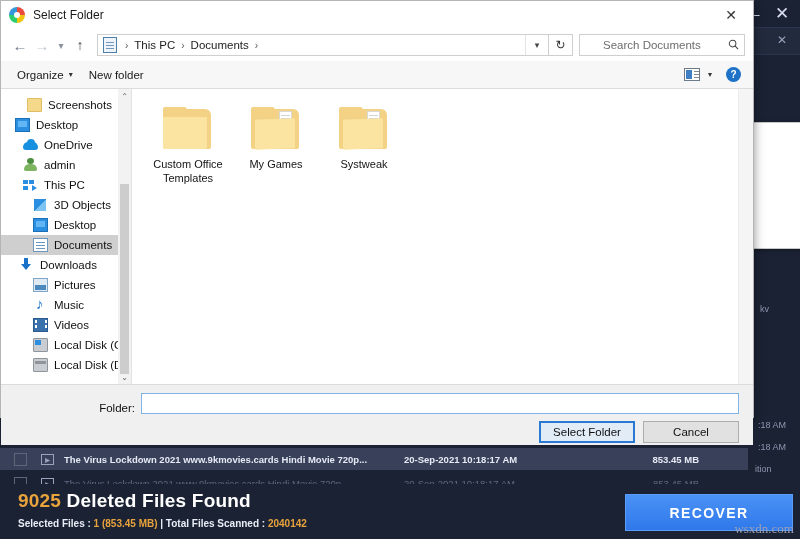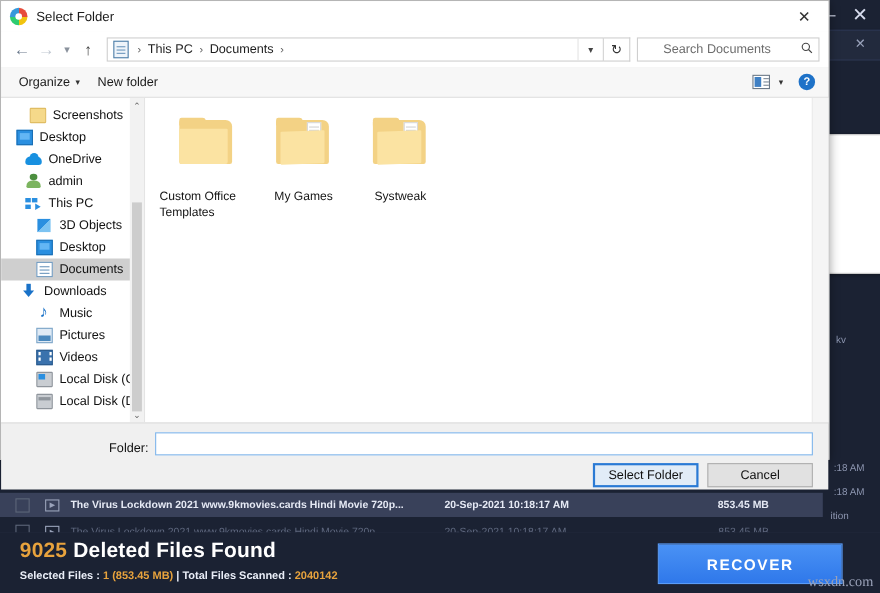--- a/index.html
+++ b/index.html
@@ -175,21 +175,21 @@
   .footer-sub {
     position: absolute;
     left: 18px; top: 34px;
     font-size: 10px;
     color: #e9edf7;
     font-weight: bold;
   }
   .footer-sub .amber { color: #e8a33d; font-weight: bold; }
   .recover-btn {
     position: absolute;
-    right: 34px; top: 10px;
+    right: 7px; top: 10px;
     width: 166px; height: 35px;
     background: linear-gradient(180deg,#4a92f5 0%, #2f78ea 100%);
     border: 1px solid #5a9cf7;
     color: #ffffff;
     font-size: 14px;
     font-weight: bold;
     letter-spacing: 1.4px;
     display: flex;
     align-items: center;
     justify-content: center;
@@ -709,24 +709,24 @@
   }
   .fi-openfront {
     position: absolute;
     left: 6px; top: 14px;
     width: 40px; height: 30px;
     background: #fbe3a2;
     border-radius: 1px;
     transform: skewY(-2deg);
   }
   .folder-label {
-    margin-top: 21px;
+    margin-top: 6px;
     font-size: 11px;
     color: #141414;
-    text-align: left;
+    text-align: center;
     line-height: 14px;
     max-width: 86px;
   }
 
   .content-scrollbar {
     position: absolute;
     right: 0; top: 0; bottom: 0;
     width: 14px;
     background: #f5f5f5;
     border-left: 1px solid #ececec;
@@ -965,27 +965,27 @@
             <div class="ti-icon ic-doc"></div>
             <div class="tree-label">Documents</div>
           </div>
 
           <div class="tree-item" style="padding-left:18px">
             <div class="ti-icon ic-down"></div>
             <div class="tree-label">Downloads</div>
           </div>
 
           <div class="tree-item" style="padding-left:32px">
+            <div class="ti-icon ic-pic"></div>
+            <div class="tree-label">Pictures</div>
+          </div>
+
+          <div class="tree-item" style="padding-left:32px">
             <div class="ti-icon ic-music"></div>
             <div class="tree-label">Music</div>
-          </div>
-
-          <div class="tree-item" style="padding-left:32px">
-            <div class="ti-icon ic-pic"></div>
-            <div class="tree-label">Pictures</div>
           </div>
 
           <div class="tree-item" style="padding-left:32px">
             <div class="ti-icon ic-video"></div>
             <div class="tree-label">Videos</div>
           </div>
 
           <div class="tree-item" style="padding-left:32px">
             <div class="ti-icon ic-disk"></div>
             <div class="tree-label">Local Disk (C:)</div>

